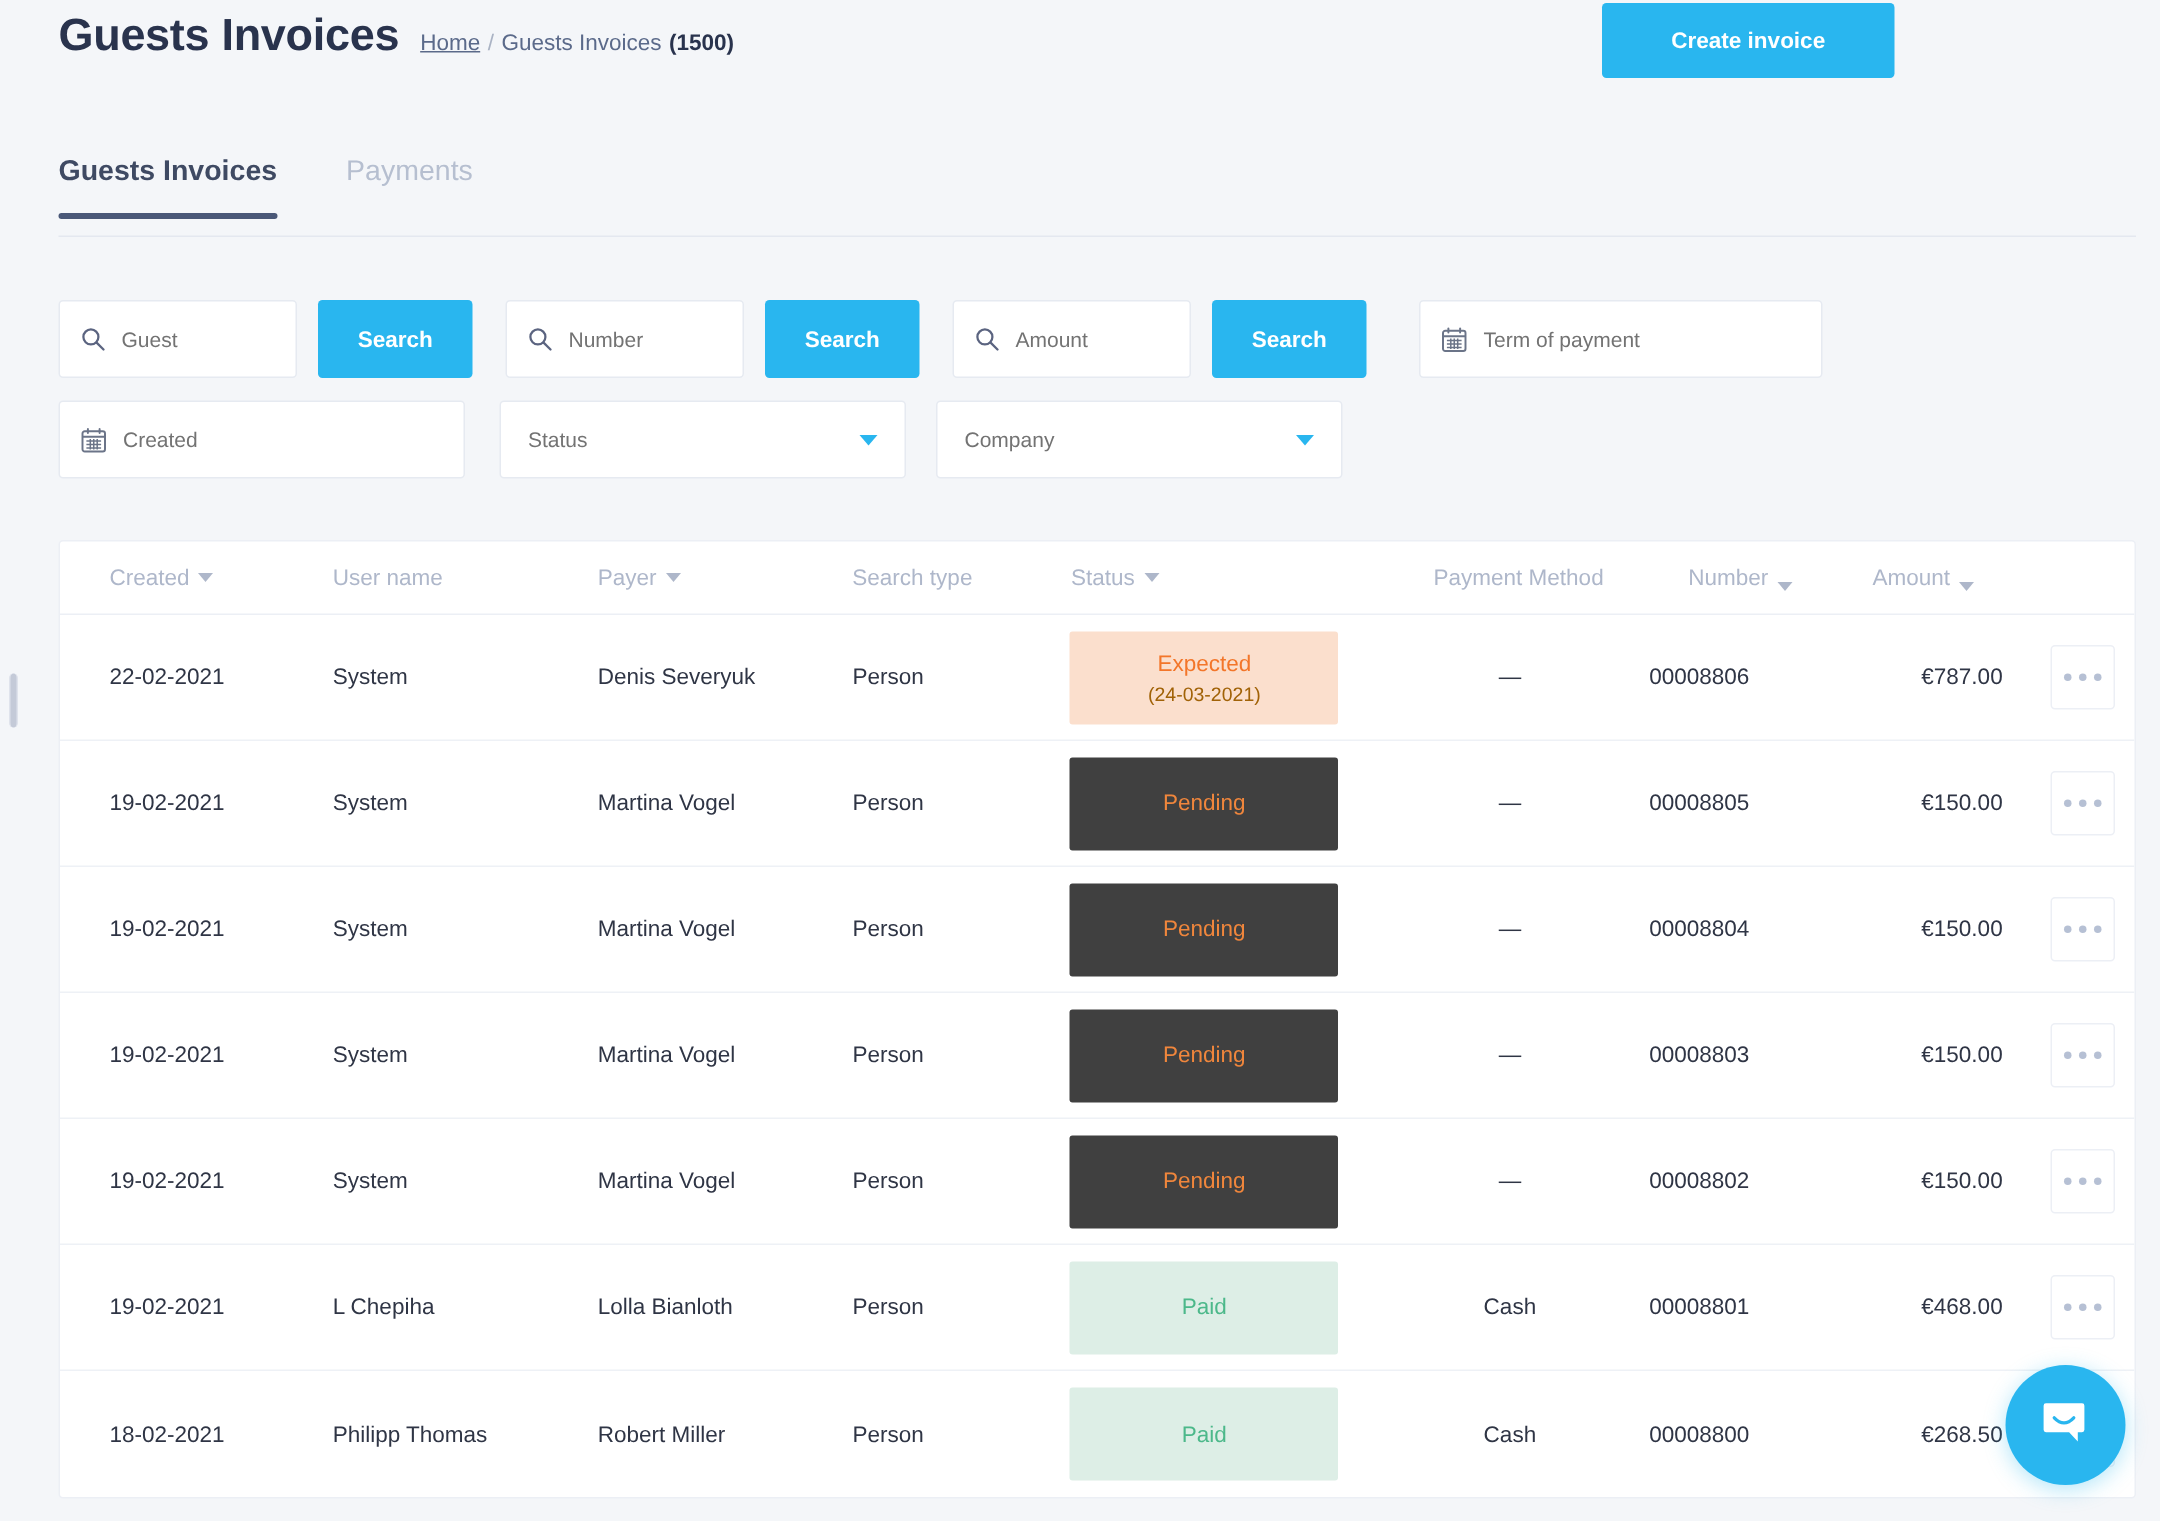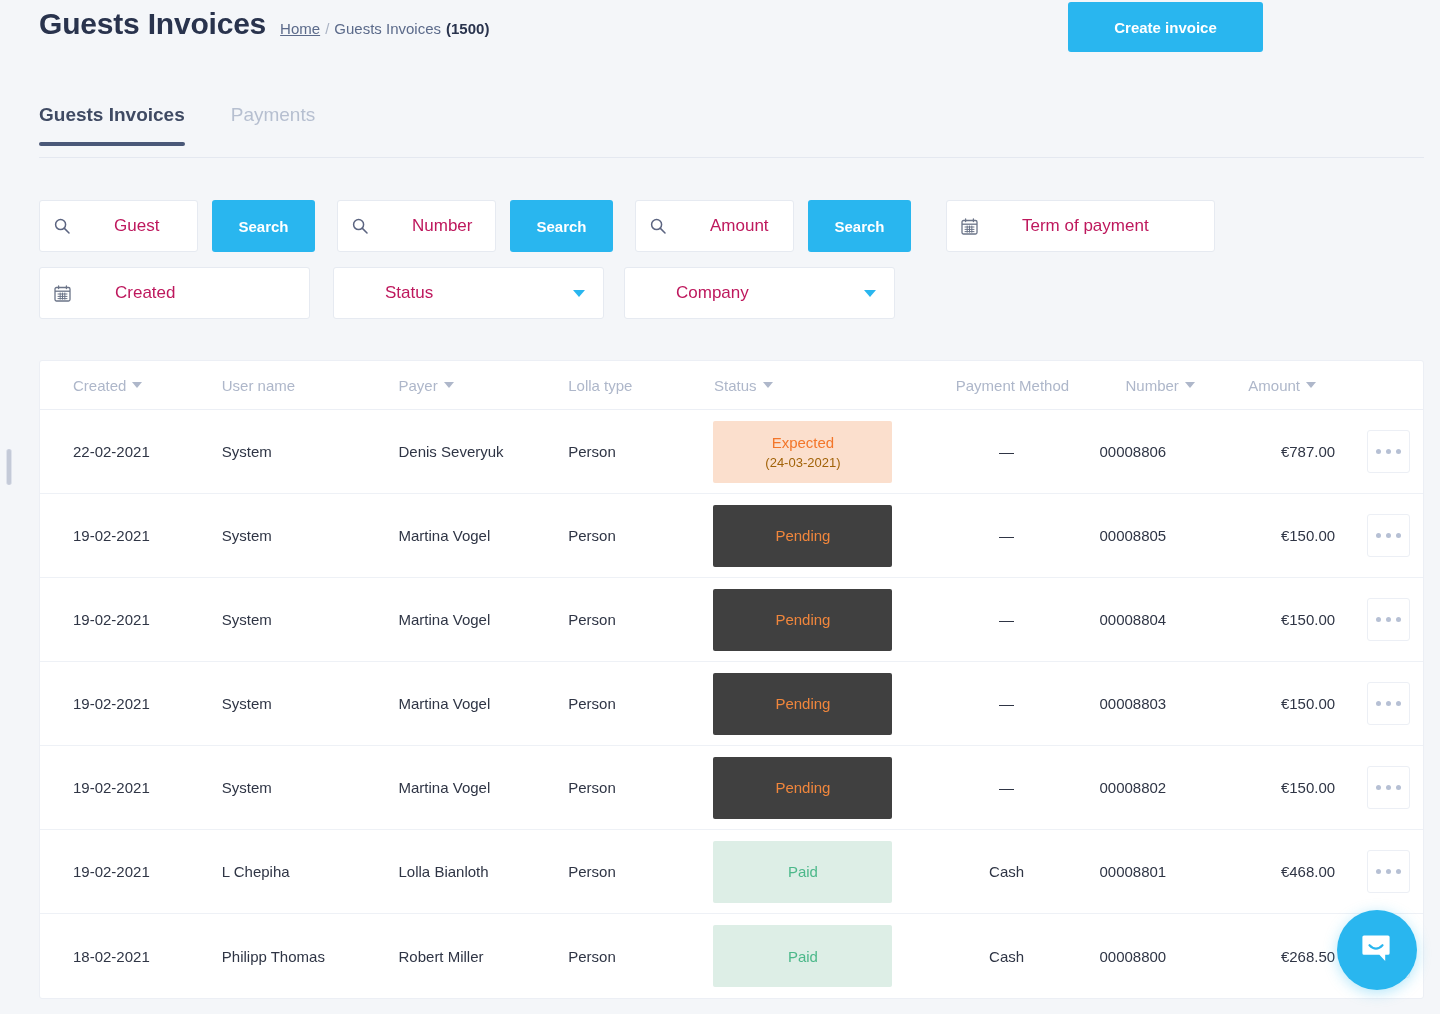--- a/index.html
+++ b/index.html
@@ -78,21 +78,21 @@
   }
 
   
   .filters { position: absolute; left: 39px; top: 200px; }
   .filter-row { display: flex; align-items: center; margin-bottom: 15px; }
   .field {
     background: #fff; border: 1px solid #e6eaf1; border-radius: 3px;
     height: 52px; display: flex; align-items: center;
     padding: 0 14px; gap: 11px;
   }
-  .field .ph { color: #be185d; font-size: 17px; margin-left: 33px; }
+  .field .ph { color: #737373; font-size: 14px; }
   .field.select { justify-content: space-between; padding-right: 18px; cursor: pointer; }
   .field.select .ph { padding-left: 4px; }
   .btn-search {
     background: #29b6ef; color: #fff; border: none; border-radius: 3px;
     height: 52px; width: 103px; font-size: 15px; font-weight: bold;
     font-family: "Liberation Sans", sans-serif; cursor: pointer;
   }
   .gap-r { margin-right: 2px; }
   .gap-big { margin-right: 22px; }
 
@@ -140,21 +140,21 @@
   .c-status   { width: 222px; display: flex; justify-content: center; }
   .c-method   { width: 186px; text-align: center; }
   .c-number   { width: 136px; }
   .c-amount   { width: 118px; text-align: right; }
   .c-act      { width: 70px; display: flex; justify-content: center; }
 
   .thead .c-status { justify-content: flex-start; padding-left: 22px; }
   .thead .c-method { text-align: left; padding-left: 42px; }
   .thead .c-number { text-align: left; padding-left: 26px; }
   .thead .c-amount { text-align: left; padding-left: 13px; }
-  .thead .c-number, .thead .c-amount, .thead .c-method { display: flex; align-items: center; }
+  .thead .c-number, .thead .c-amount, .thead .c-method { display: flex; align-items: flex-end; }
 
   .tr .c-method { display: flex; justify-content: center; }
   .tr .c-number { padding-right: 15px; }
   .tr .c-amount { padding-right: 18px; }
 
   .badge {
     width: 179px; min-height: 62px; border-radius: 2px;
     display: flex; flex-direction: column; align-items: center;
     justify-content: center; gap: 4px;
   }
@@ -326,21 +326,21 @@
         <span class="sortcaret"></span>
       </div>
       <div class="th c-user">
         <span>User name</span>
       </div>
       <div class="th c-payer">
         <span>Payer</span>
         <span class="sortcaret"></span>
       </div>
       <div class="th c-ptype">
-        <span>Lolla type</span>
+        <span>Search type</span>
       </div>
       <div class="th c-status">
         <span>Status</span>
         <span class="sortcaret"></span>
       </div>
       <div class="th c-method">
         <span>Payment Method</span>
       </div>
       <div class="th c-number">
         <span>Number</span>

